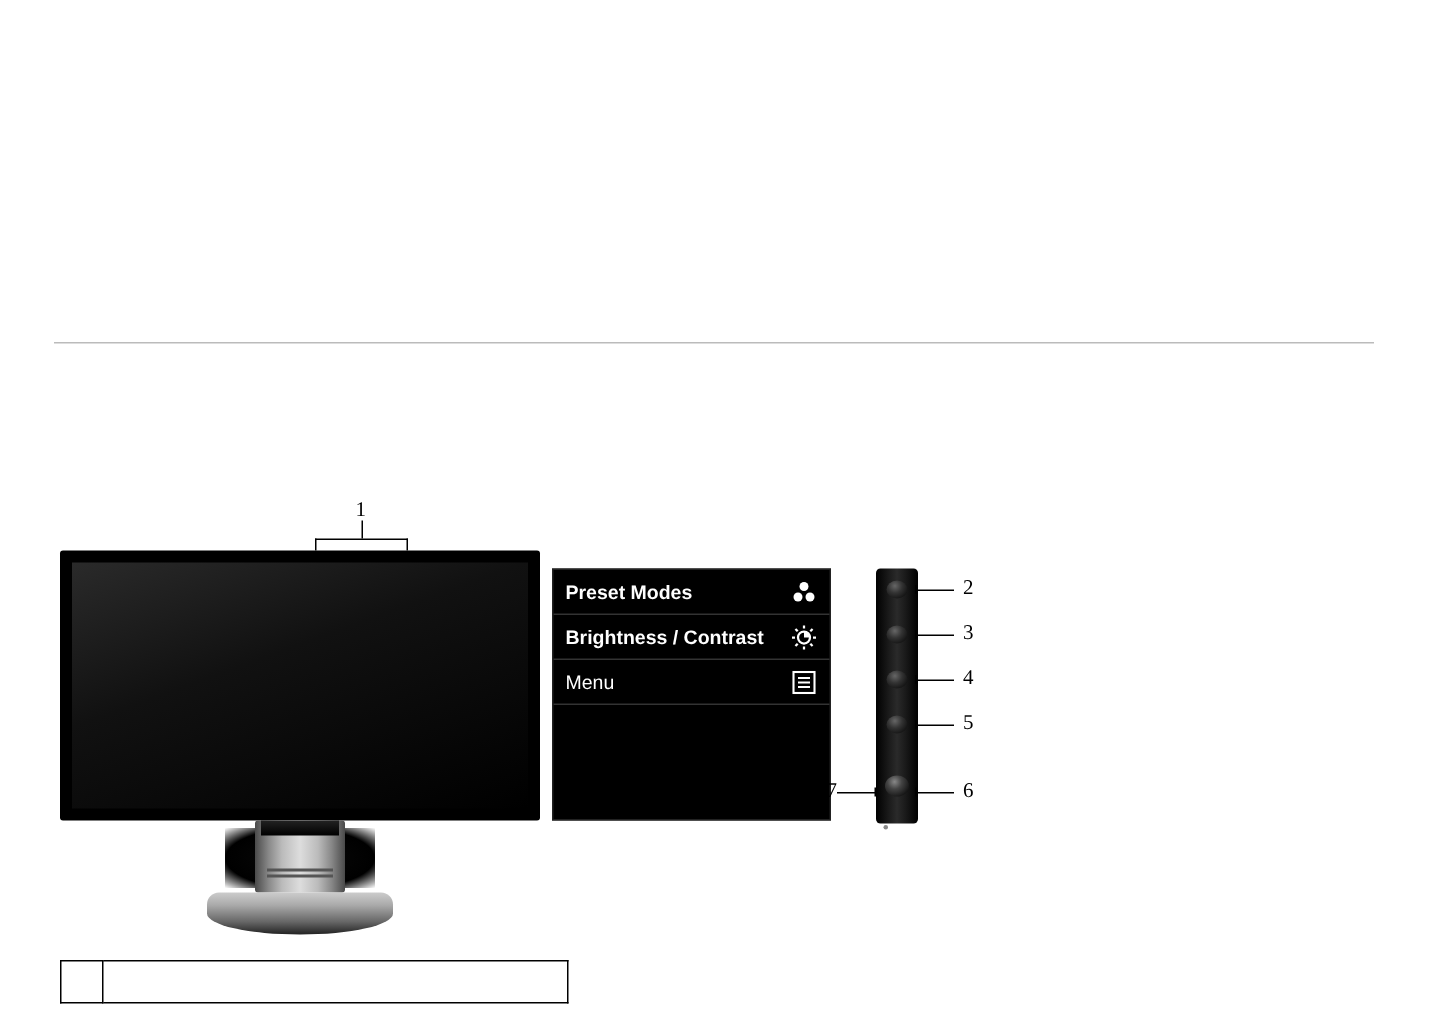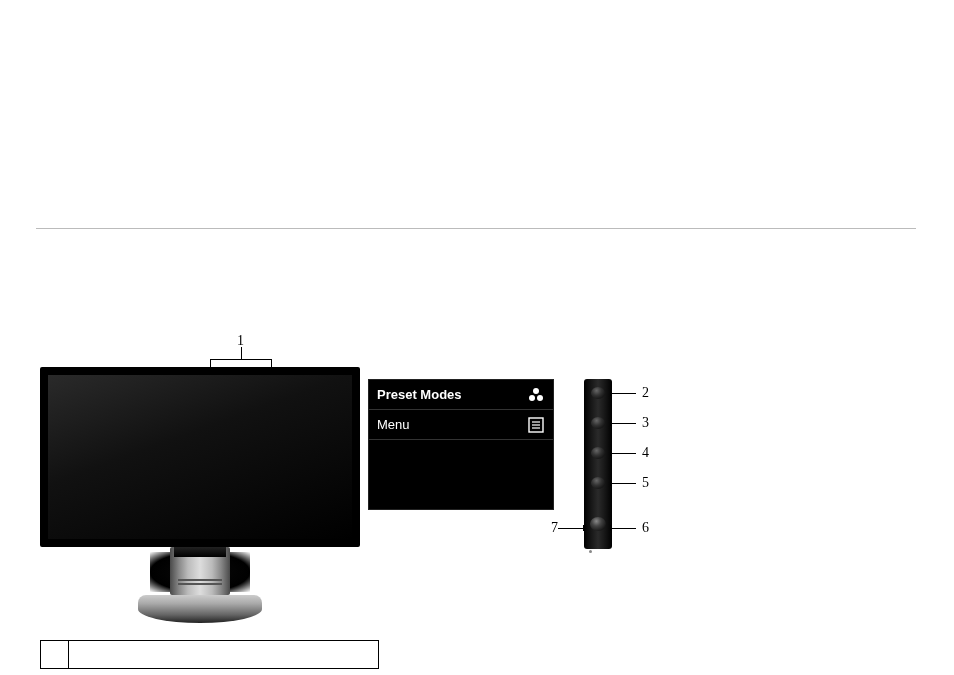--- a/index.html
+++ b/index.html
@@ -18,21 +18,21 @@
   .screen { position: absolute; left: 8px; top: 8px; width: 304px; height: 164px; background: linear-gradient(160deg, #2a2a2a 0%, #111 40%, #000 100%); }
   .logo { position: absolute; left: 150px; top: 176px; width: 20px; height: 4px; }
   .logo-txt { font-size: 6px; color: #aaa; font-weight: bold; font-style: italic; letter-spacing: -0.3px; }
   .neck-shadow { position: absolute; left: 110px; top: 185px; width: 100px; height: 40px; background: radial-gradient(ellipse at center, #0a0a0a 0%, #000 70%, transparent 100%); }
   .neck { position: absolute; left: 130px; top: 180px; width: 60px; height: 48px; background: linear-gradient(90deg, #4a4a4a 0%, #888 15%, #bbb 30%, #ddd 50%, #bbb 70%, #888 85%, #4a4a4a 100%); border-radius: 2px; }
   .neck-top { position: absolute; left: 134px; top: 180px; width: 52px; height: 10px; background: linear-gradient(180deg,#222 0%, #000 100%); }
   .neck-vent1 { position: absolute; left: 138px; top: 212px; width: 44px; height: 2px; background: #555; }
   .neck-vent2 { position: absolute; left: 138px; top: 216px; width: 44px; height: 2px; background: #555; }
   .base { position: absolute; left: 98px; top: 228px; width: 124px; height: 28px; background: linear-gradient(180deg, #ccc 0%, #aaa 30%, #666 70%, #222 100%); border-radius: 8px 8px 50% 50% / 8px 8px 14px 14px; }
   
-  .osd { position: absolute; left: 328px; top: 44px; width: 186px; height: 131px; background: #000; border: 1px solid #222; }
+  .osd { position: absolute; left: 328px; top: 44px; width: 186px; height: 168px; background: #000; border: 1px solid #222; }
   .osd-row { display: flex; align-items: center; justify-content: space-between; padding: 6px 8px; border-bottom: 1px solid #333; height: 30px; }
   .osd-row:last-child { border-bottom: none; }
   .osd-label { color: #fff; font-size: 13px; font-weight: bold; }
   .osd-label.normal { font-weight: normal; }
   .osd-icon { width: 18px; height: 18px; display: flex; align-items: center; justify-content: center; }
   .osd-pad { height: 48px; }
   
   .btncol { position: absolute; left: 544px; top: 44px; width: 28px; height: 170px; background: linear-gradient(90deg, #000 0%, #1a1a1a 30%, #2a2a2a 50%, #1a1a1a 70%, #000 100%); border-radius: 3px; }
   .phys-btn { position: absolute; left: 7px; width: 14px; height: 12px; background: radial-gradient(ellipse at 40% 30%, #666 0%, #333 40%, #000 100%); border-radius: 50%; }
   .pb1 { top: 8px; }
@@ -90,20 +90,39 @@
       <span class="osd-label">Preset Modes</span>
       <span class="osd-icon">
         <svg width="18" height="18" viewBox="0 0 18 18">
             <circle cx="9" cy="5" r="3" fill="#fff"></circle>
             <circle cx="5" cy="12" r="3" fill="#fff"></circle>
             <circle cx="13" cy="12" r="3" fill="#fff"></circle>
           </svg>
       </span>
     </div>
     <div class="osd-row">
+      <span class="osd-label">Brightness / Contrast</span>
+      <span class="osd-icon">
+        <svg width="18" height="18" viewBox="0 0 18 18">
+            <circle cx="9" cy="9" r="4" fill="none" stroke="#fff" stroke-width="1.5"></circle>
+            <path d="M9 9 L9 5 A4 4 0 0 1 13 9 Z" fill="#fff"></path>
+            <g stroke="#fff" stroke-width="1.5">
+              <line x1="9" y1="1" x2="9" y2="3"></line>
+              <line x1="9" y1="15" x2="9" y2="17"></line>
+              <line x1="1" y1="9" x2="3" y2="9"></line>
+              <line x1="15" y1="9" x2="17" y2="9"></line>
+              <line x1="3.3" y1="3.3" x2="4.8" y2="4.8"></line>
+              <line x1="13.2" y1="13.2" x2="14.7" y2="14.7"></line>
+              <line x1="3.3" y1="14.7" x2="4.8" y2="13.2"></line>
+              <line x1="13.2" y1="4.8" x2="14.7" y2="3.3"></line>
+            </g>
+          </svg>
+      </span>
+    </div>
+    <div class="osd-row">
       <span class="osd-label normal">Menu</span>
       <span class="osd-icon">
         <svg width="16" height="16" viewBox="0 0 16 16">
             <rect x="1" y="1" width="14" height="14" fill="none" stroke="#fff" stroke-width="1.4"></rect>
             <line x1="4" y1="5" x2="12" y2="5" stroke="#fff" stroke-width="1.2"></line>
             <line x1="4" y1="8" x2="12" y2="8" stroke="#fff" stroke-width="1.2"></line>
             <line x1="4" y1="11" x2="12" y2="11" stroke="#fff" stroke-width="1.2"></line>
           </svg>
       </span>
     </div>

